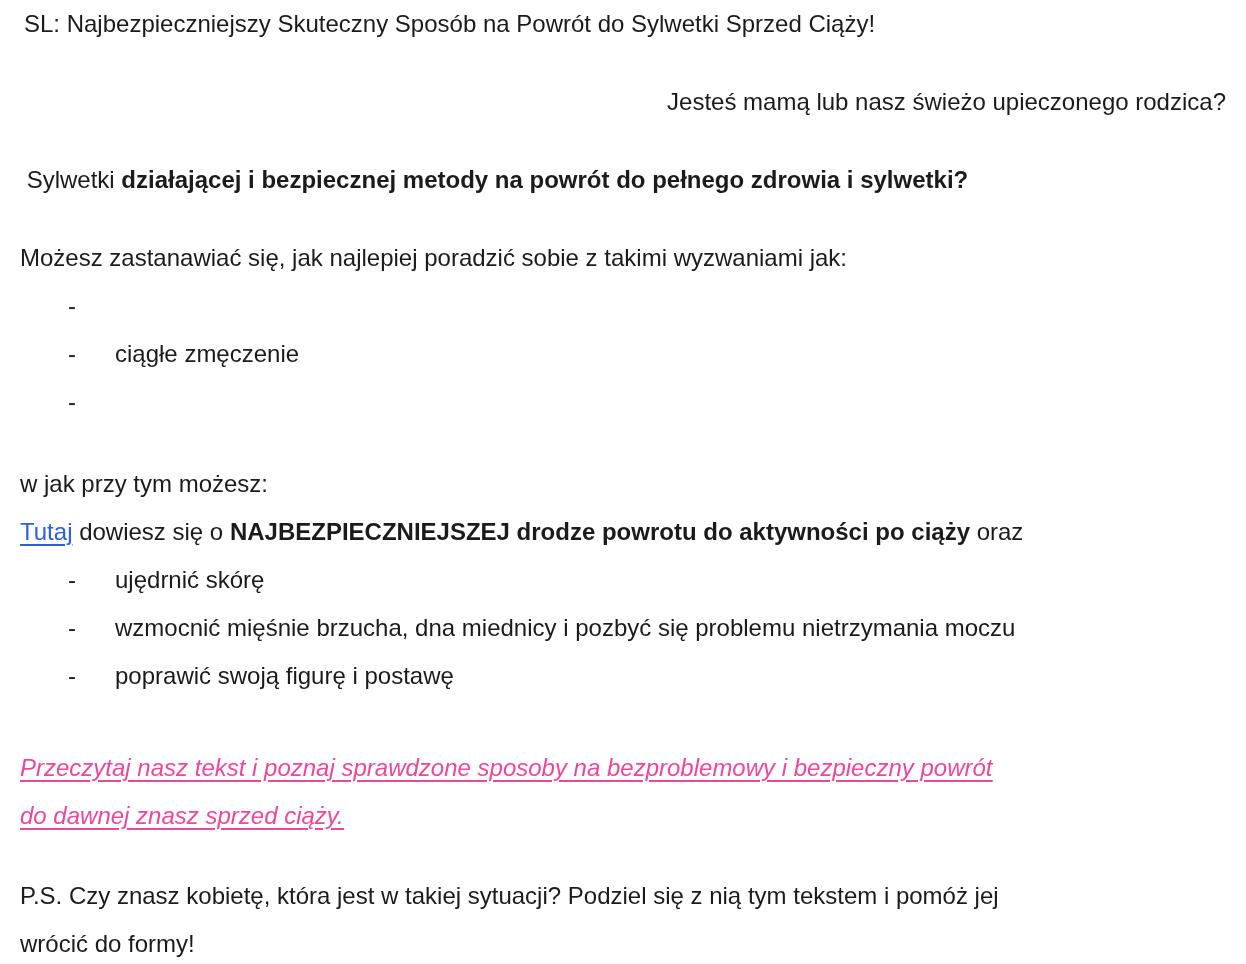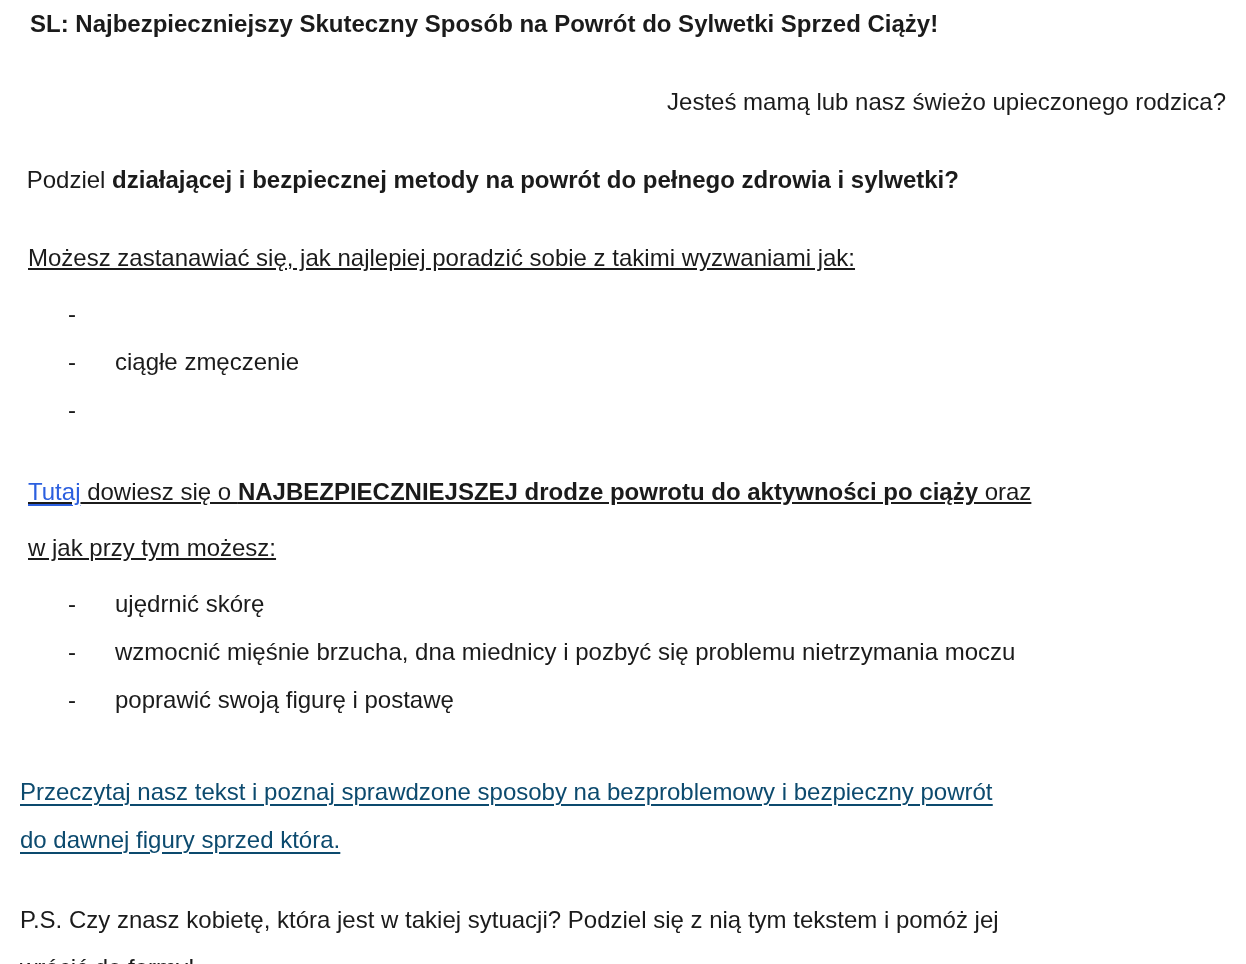--- a/index.html
+++ b/index.html
@@ -15,28 +15,28 @@
     font-family: "Liberation Sans", "DejaVu Sans", sans-serif;
   }
   .doc {
     padding: 0 20px 0 20px;
     font-size: 24px;
     line-height: 48px;
   }
   .t { white-space: pre-wrap; }
   .b { font-weight: 700; }
   .h1 {
-    font-weight: 700;
-    margin: 0 0 30px 10px;
+    font-weight: 400;
+    margin: 0 0 30px 4px;
   }
   .p-intro  { margin: 0 0 30px 0; text-align: right; }
   .p-search { margin: 0 0 30px 0; }
   .sec-challenges { margin: 0 0 34px 0; }
   .sec-benefits   { margin: 0 0 44px 0; }
-  .p { margin: 8px; text-decoration: underline; }
+  .p { margin: 0; }
   .li {
     display: flex;
     padding-left: 48px;
   }
   .dash { flex: 0 0 47px; }
   a.link, a.cta-link {
     color: #2b5fdf;
     text-decoration: underline;
     text-decoration-thickness: 2px;
     text-underline-offset: 4px;
@@ -48,53 +48,53 @@
 </style>
 </head>
 <body style="background: rgb(255, 255, 255); color: rgb(27, 27, 27);">
 
 <main class="doc">
 
   <div class="h1 t">SL: Najbezpieczniejszy Skuteczny Sposób na Powrót do Sylwetki Sprzed Ciąży!</div>
 
   <div class="p-intro t">Jesteś mamą lub nasz świeżo upieczonego rodzica?</div>
 
-  <div class="p-search"><span class="t"> Podziel </span><span class="t b">działającej i bezpiecznej metody na powrót do pełnego zdrowia i sylwetki?</span></div>
+  <div class="p-search"><span class="t"> Sylwetki </span><span class="t b">działającej i bezpiecznej metody na powrót do pełnego zdrowia i sylwetki?</span></div>
 
   <section class="sec-challenges">
     <div class="p t">Możesz zastanawiać się, jak najlepiej poradzić sobie z takimi wyzwaniami jak:</div>
     <div class="li">
         <span class="dash">-</span>
       </div>
     <div class="li">
         <span class="dash">-</span>
         <span class="t">ciągłe zmęczenie</span>
       </div>
     <div class="li">
         <span class="dash">-</span>
       </div>
   </section>
 
   <section class="sec-benefits">
+    <div class="p t">w jak przy tym możesz:</div>
     <div class="p"><a class="link t" href="#" style="color: rgb(43, 95, 223);">Tutaj</a><span class="t"> dowiesz się o </span><span class="t b">NAJBEZPIECZNIEJSZEJ drodze powrotu do aktywności po ciąży</span><span class="t"> oraz</span></div>
-    <div class="p t">w jak przy tym możesz:</div>
     <div class="li">
         <span class="dash">-</span>
         <span class="t">ujędrnić skórę</span>
       </div>
     <div class="li">
         <span class="dash">-</span>
         <span class="t">wzmocnić mięśnie brzucha, dna miednicy i pozbyć się problemu nietrzymania moczu</span>
       </div>
     <div class="li">
         <span class="dash">-</span>
         <span class="t">poprawić swoją figurę i postawę</span>
       </div>
   </section>
 
-  <div class="cta"><a class="cta-link" href="#" style="color: #0c4a6e;"><span class="cta-line t">Przeczytaj nasz tekst i poznaj sprawdzone sposoby na bezproblemowy i bezpieczny powrót</span><span class="cta-line t">do dawnej figury sprzed która.</span></a></div>
+  <div class="cta"><a class="cta-link" href="#" style="color: #ec4899; font-style: italic;"><span class="cta-line t">Przeczytaj nasz tekst i poznaj sprawdzone sposoby na bezproblemowy i bezpieczny powrót</span><span class="cta-line t">do dawnej znasz sprzed ciąży.</span></a></div>
 
   <div class="ps">
     <div class="t">P.S. Czy znasz kobietę, która jest w takiej sytuacji? Podziel się z nią tym tekstem i pomóż jej</div>
     <div class="t">wrócić do formy!</div>
   </div>
 
 </main>
 
 </body></html>

